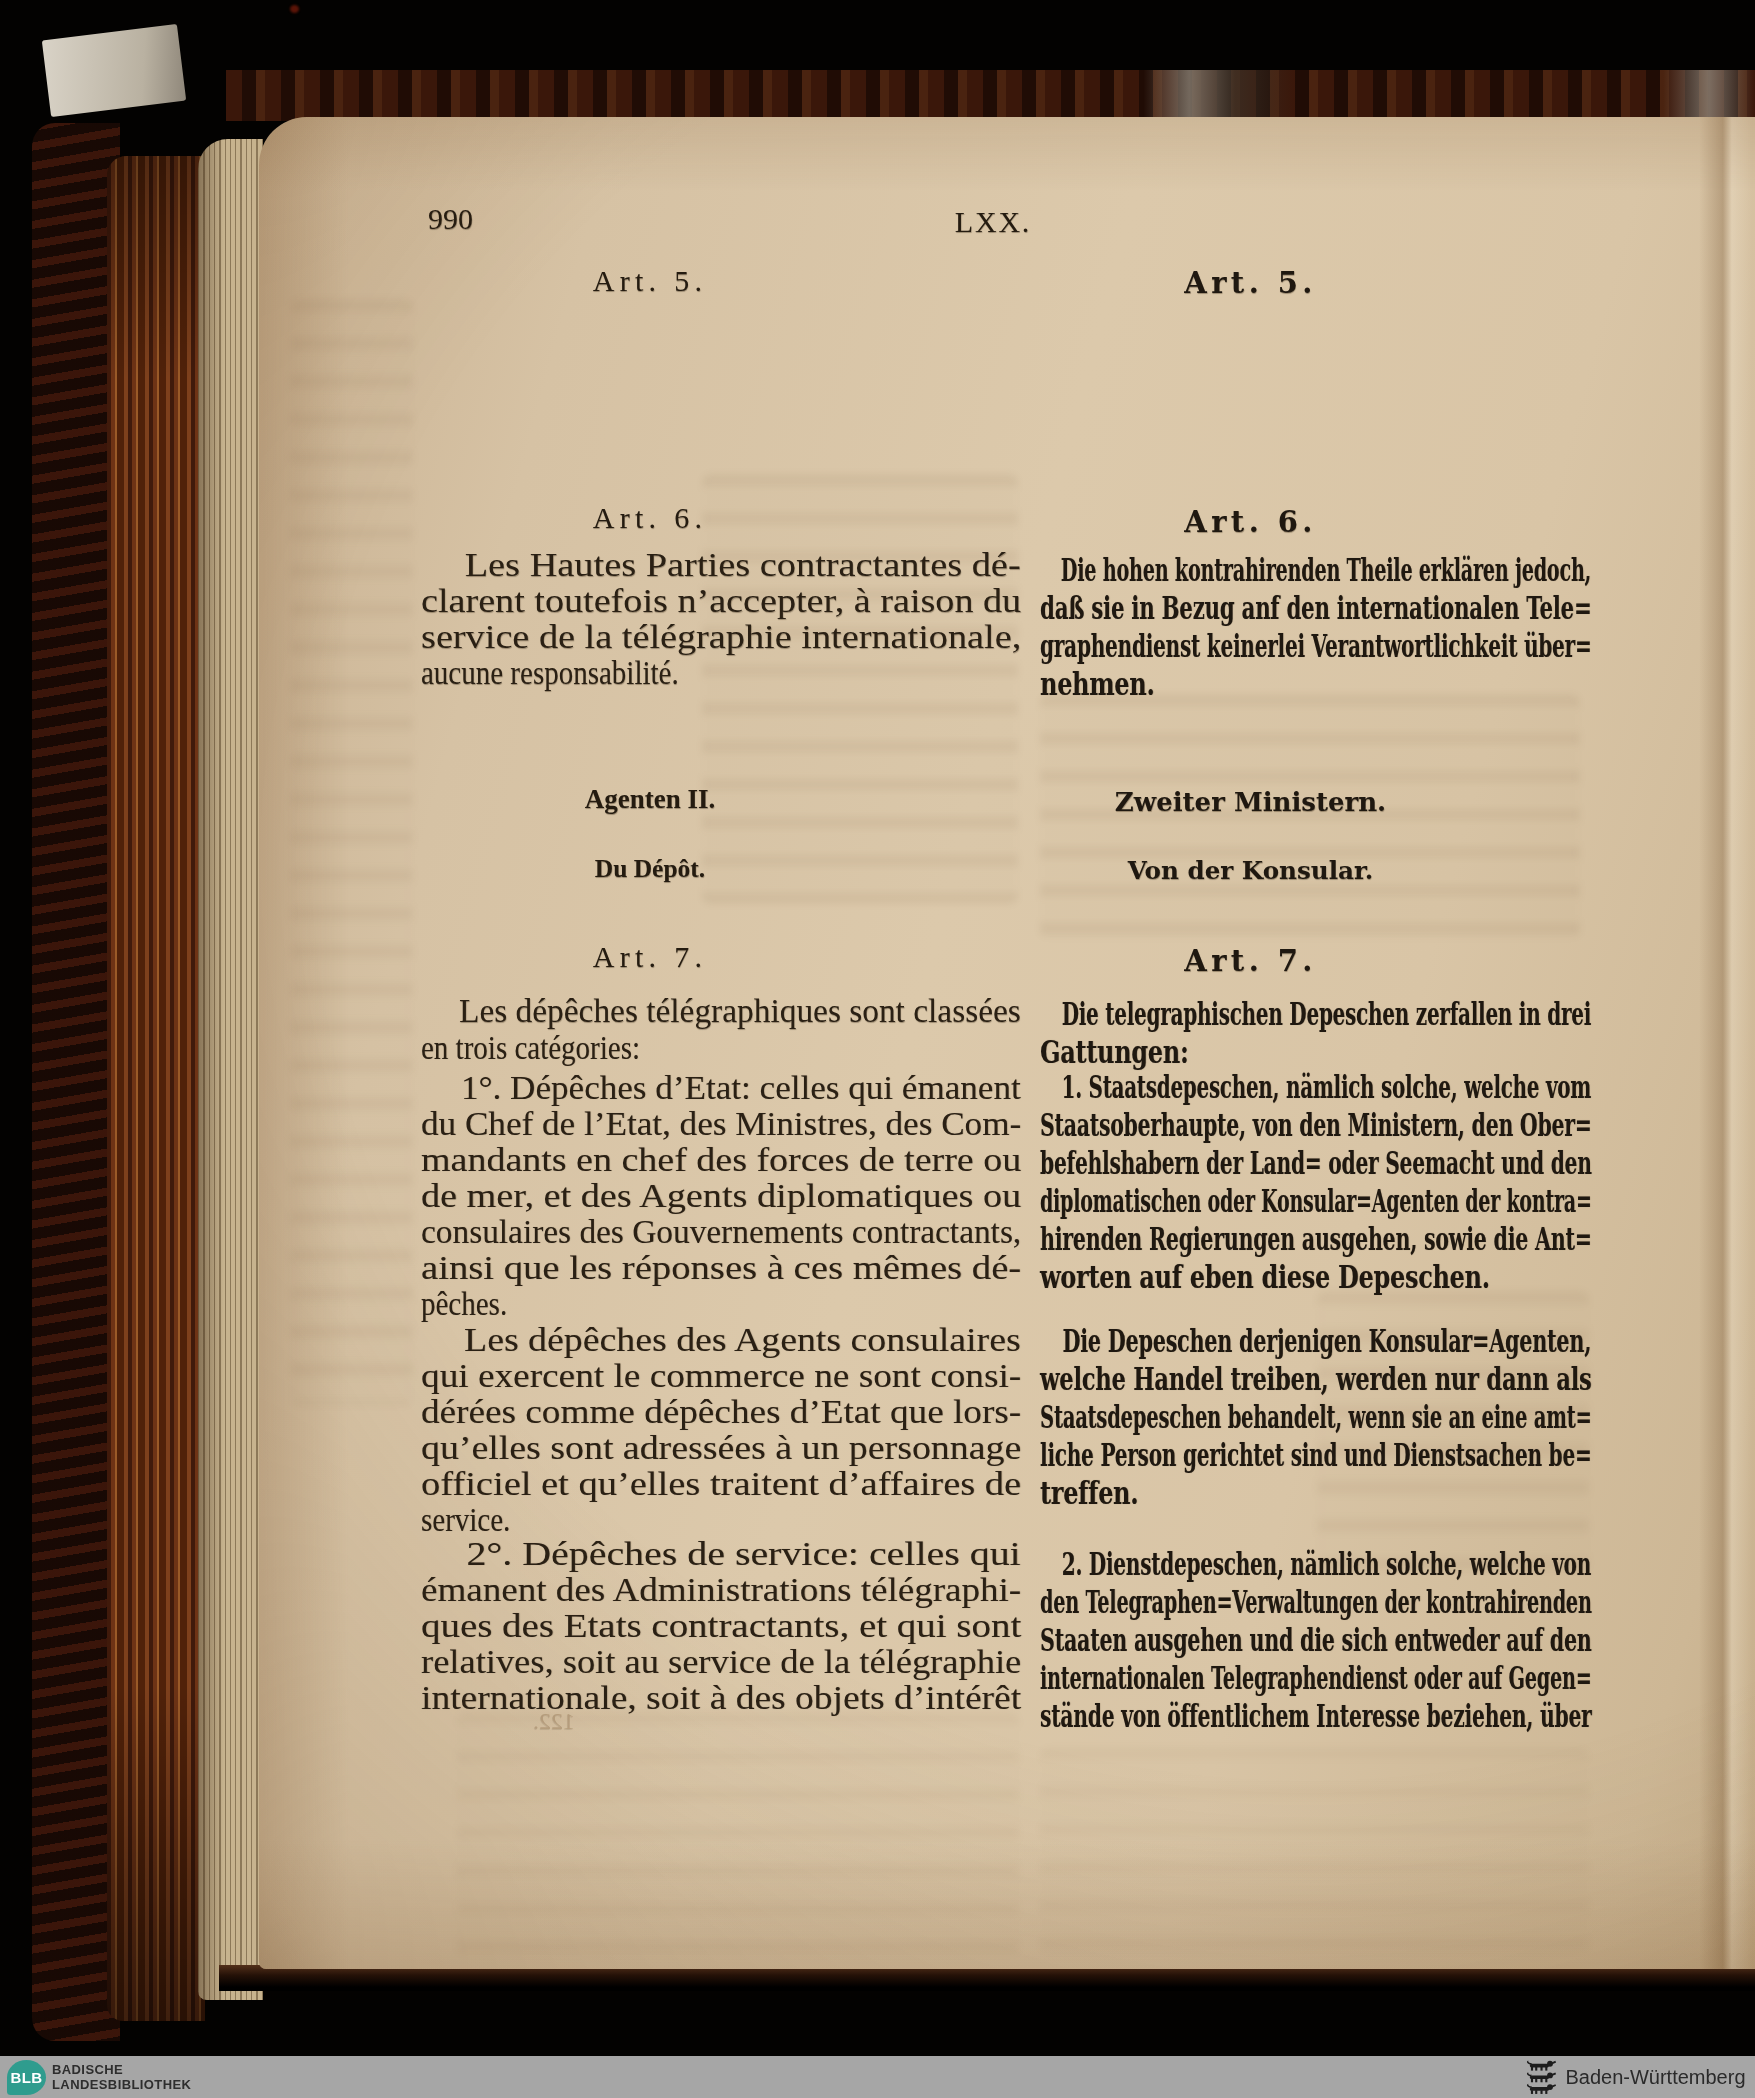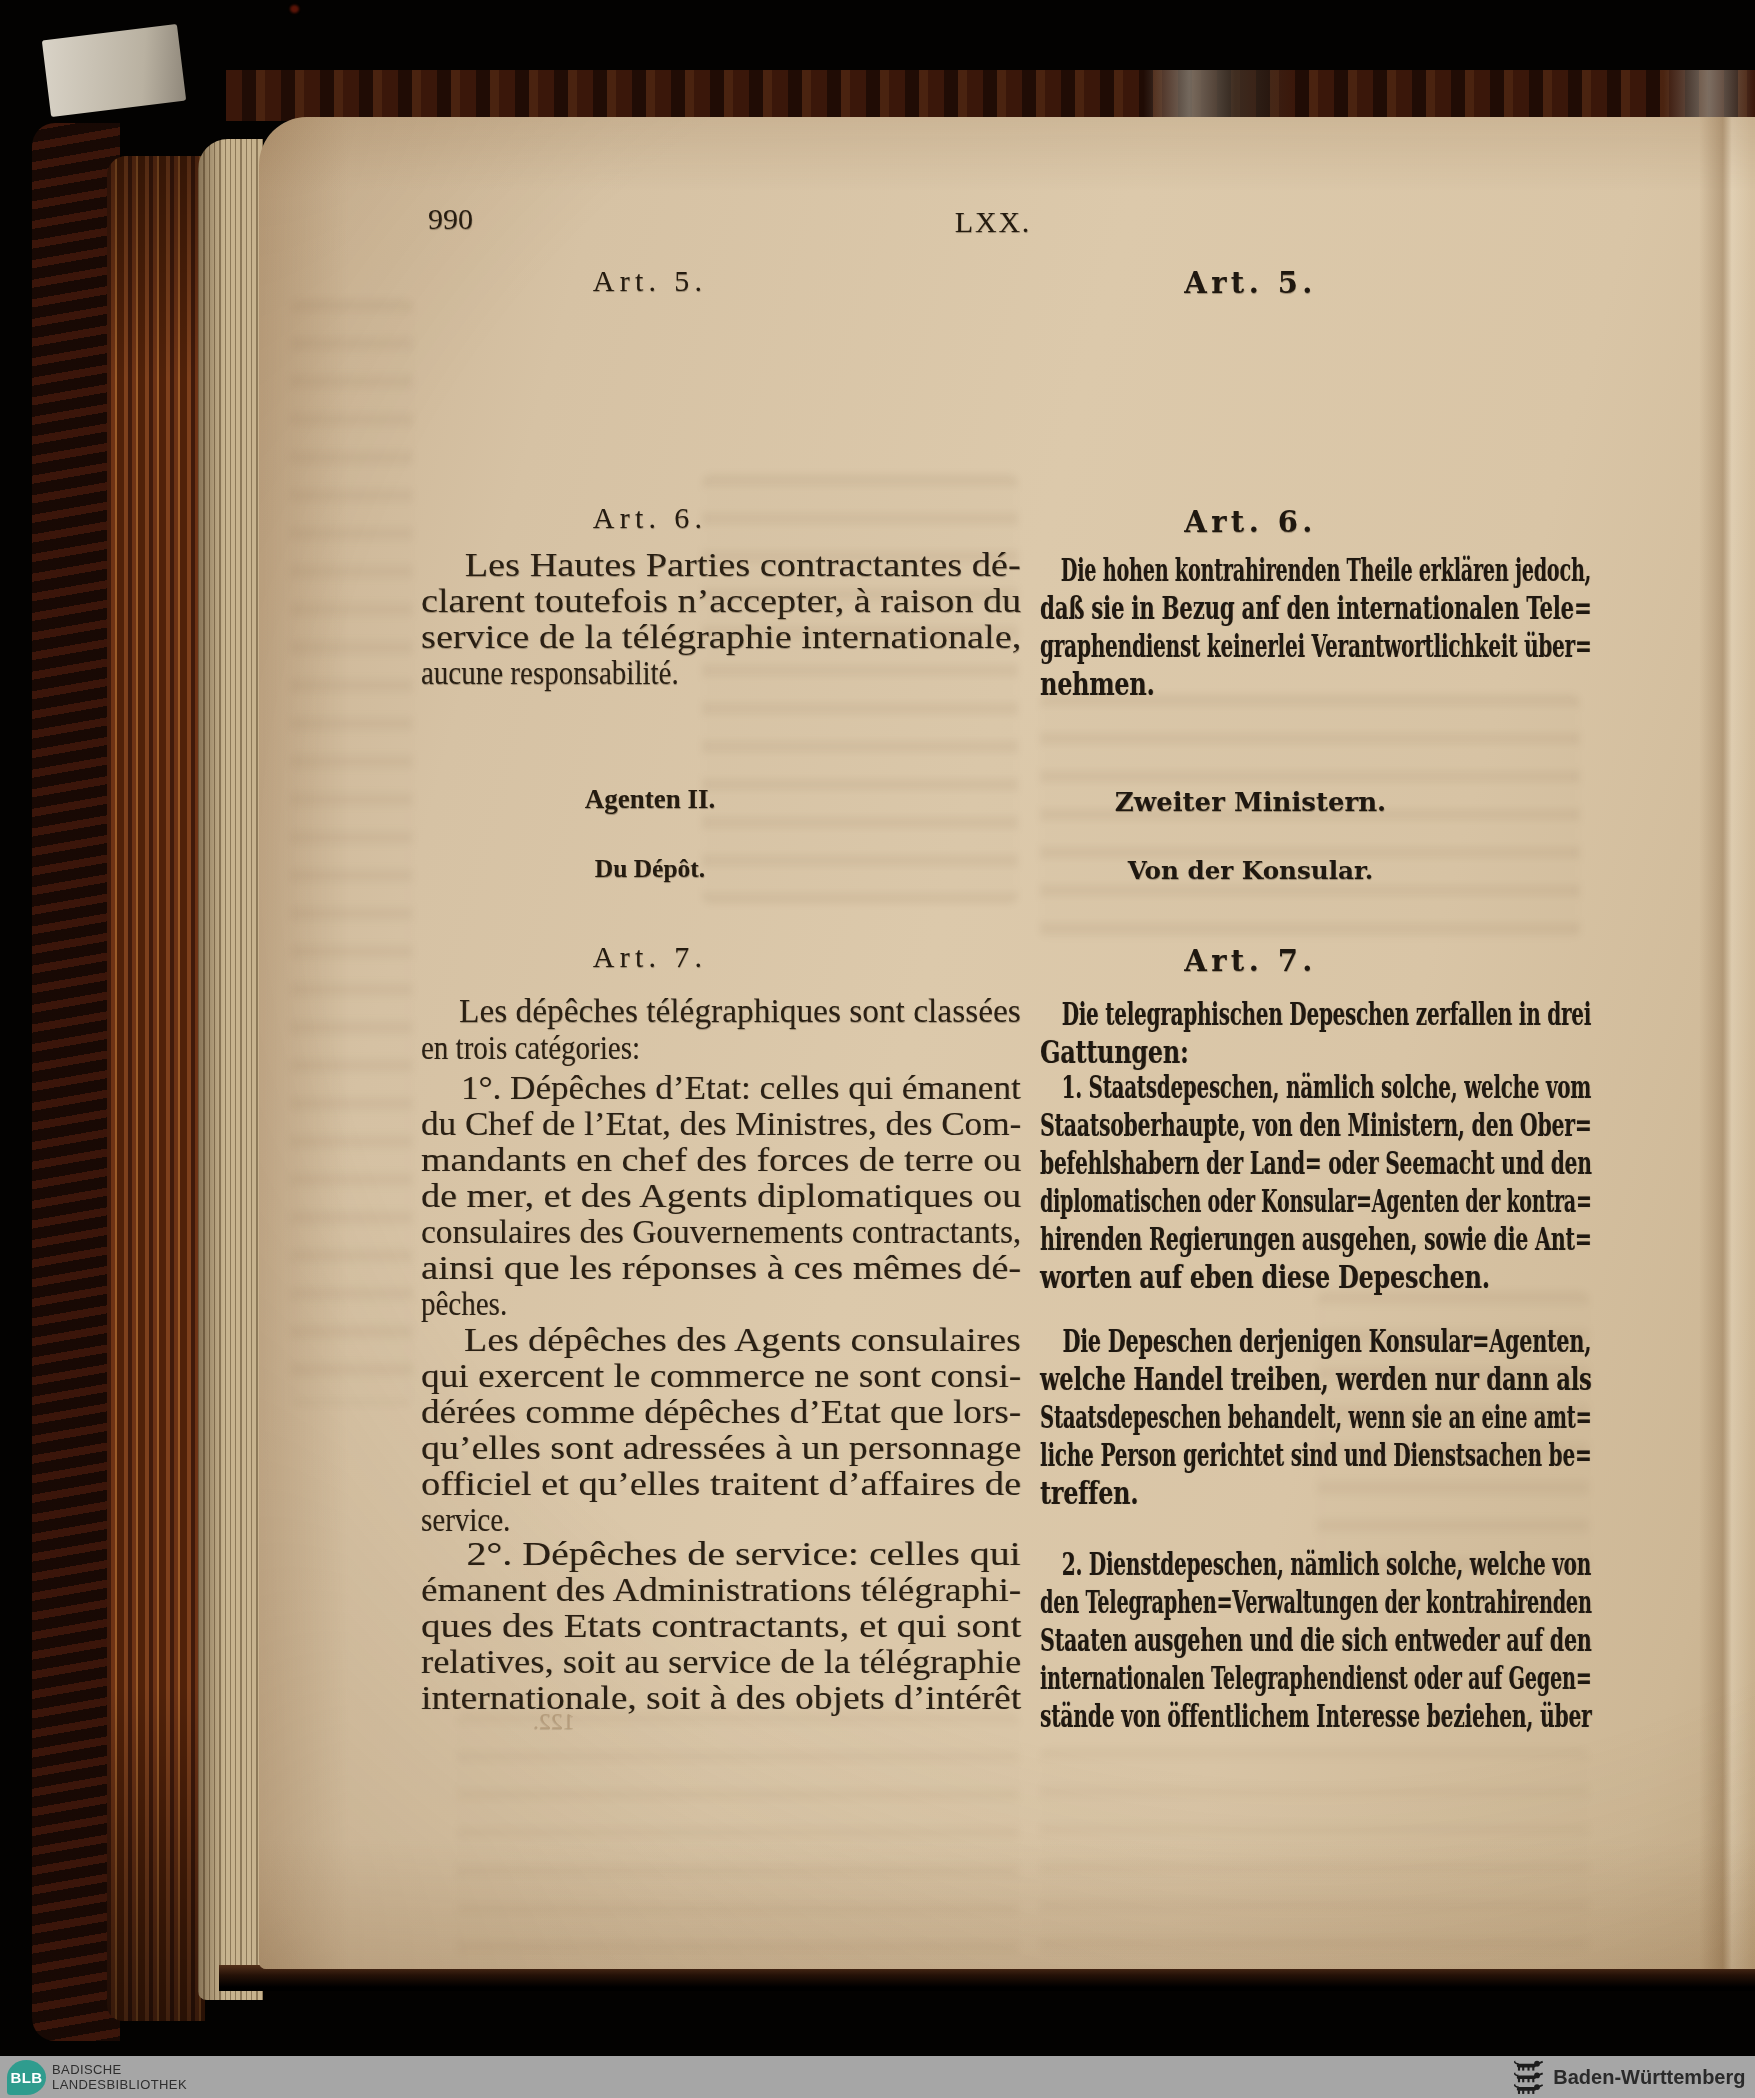--- a/index.html
+++ b/index.html
@@ -100,27 +100,27 @@
     font-family:"Liberation Sans","DejaVu Sans",sans-serif;
   }
   .blb-logo{
     position:absolute;left:7px;top:4.4px;width:39px;height:35px;
     border-radius:50% 50% 50% 10%;
     display:flex;align-items:center;justify-content:center;
     color:#fff;font-weight:700;font-size:15px;letter-spacing:0.4px;
   }
   .lib-name{
     position:absolute;left:52px;top:6.1px;
-    font-weight:400;font-size:13px;line-height:15px;color:#2e2e2e;letter-spacing:0.4px;
+    font-weight:700;font-size:13px;line-height:15px;color:#2e2e2e;letter-spacing:0.4px;
   }
   .state-group{
     position:absolute;right:10.5px;top:0;height:100%;
     display:flex;align-items:center;gap:8.8px;
   }
-  .state-name{font-size:20px;color:#2a2a2a;font-weight:700;}
+  .state-name{font-size:20px;color:#2a2a2a;font-weight:400;}
   .coat-of-arms{display:block;}
 </style>
 </head>
 <body>
 
 <div class="bookmark"></div>
 <div class="book-cover"></div>
 <div class="fore-edge"></div>
 <div class="page-stack"></div>
 <div class="top-binding"></div>

